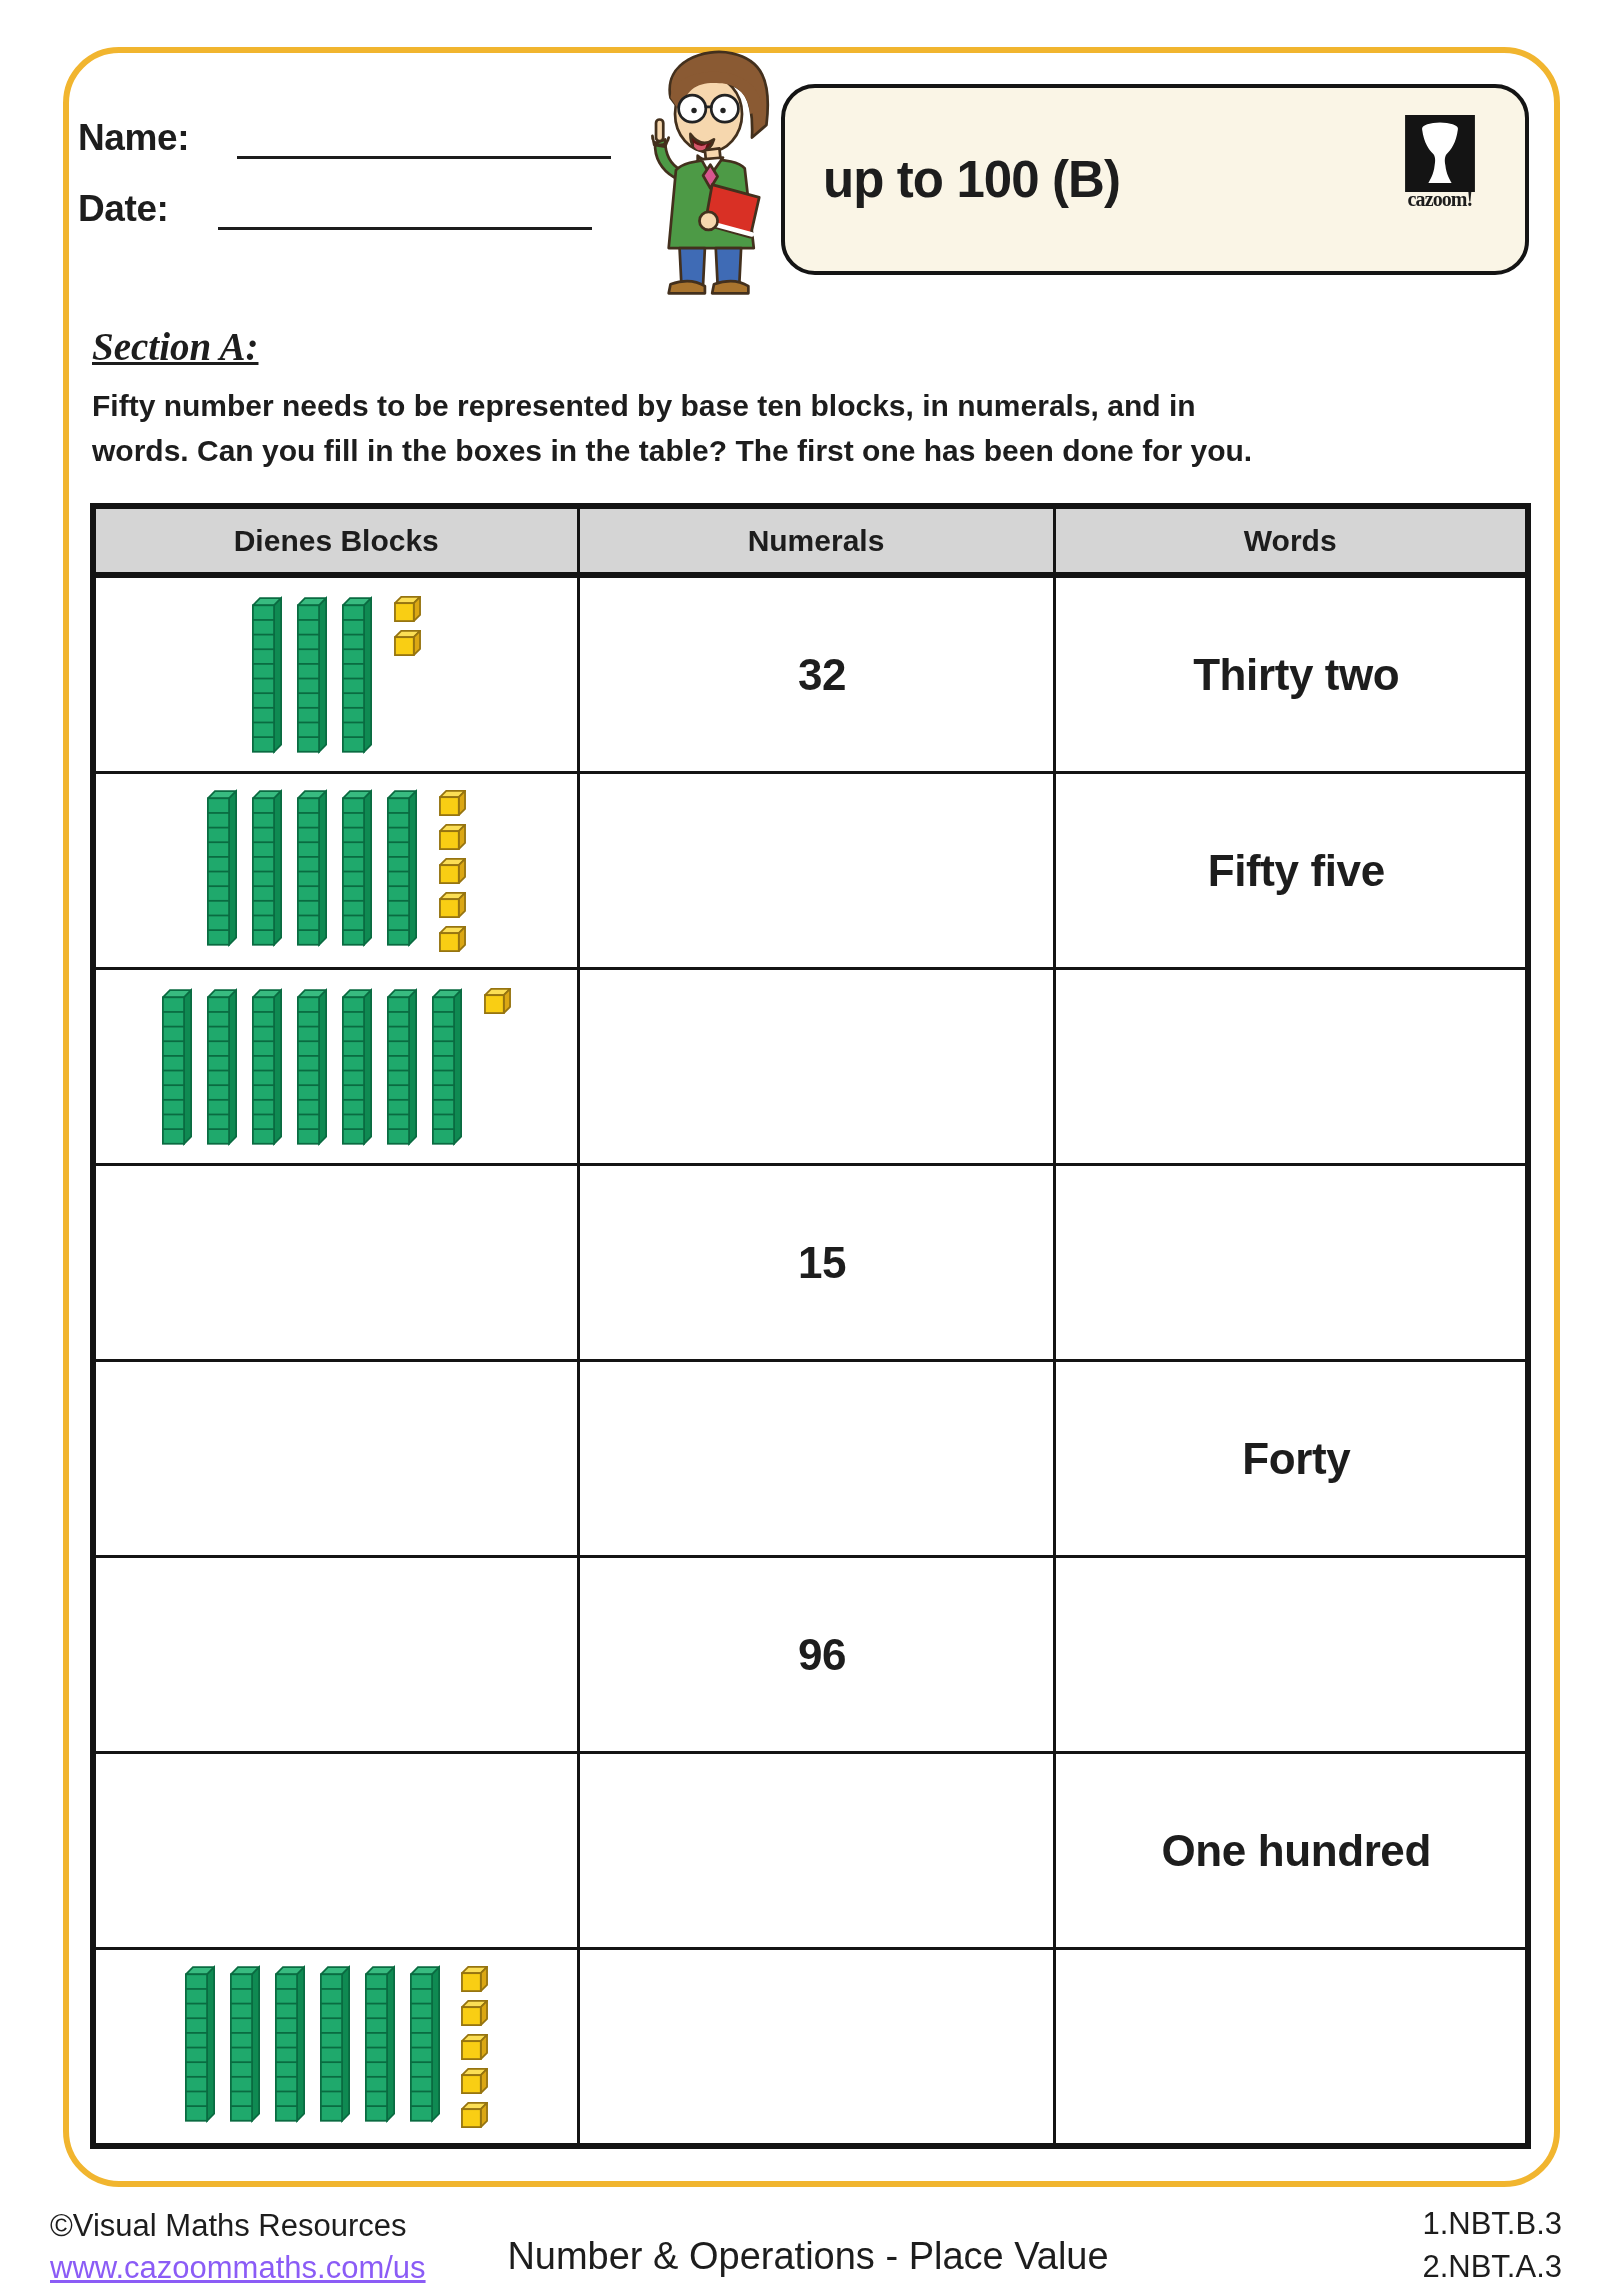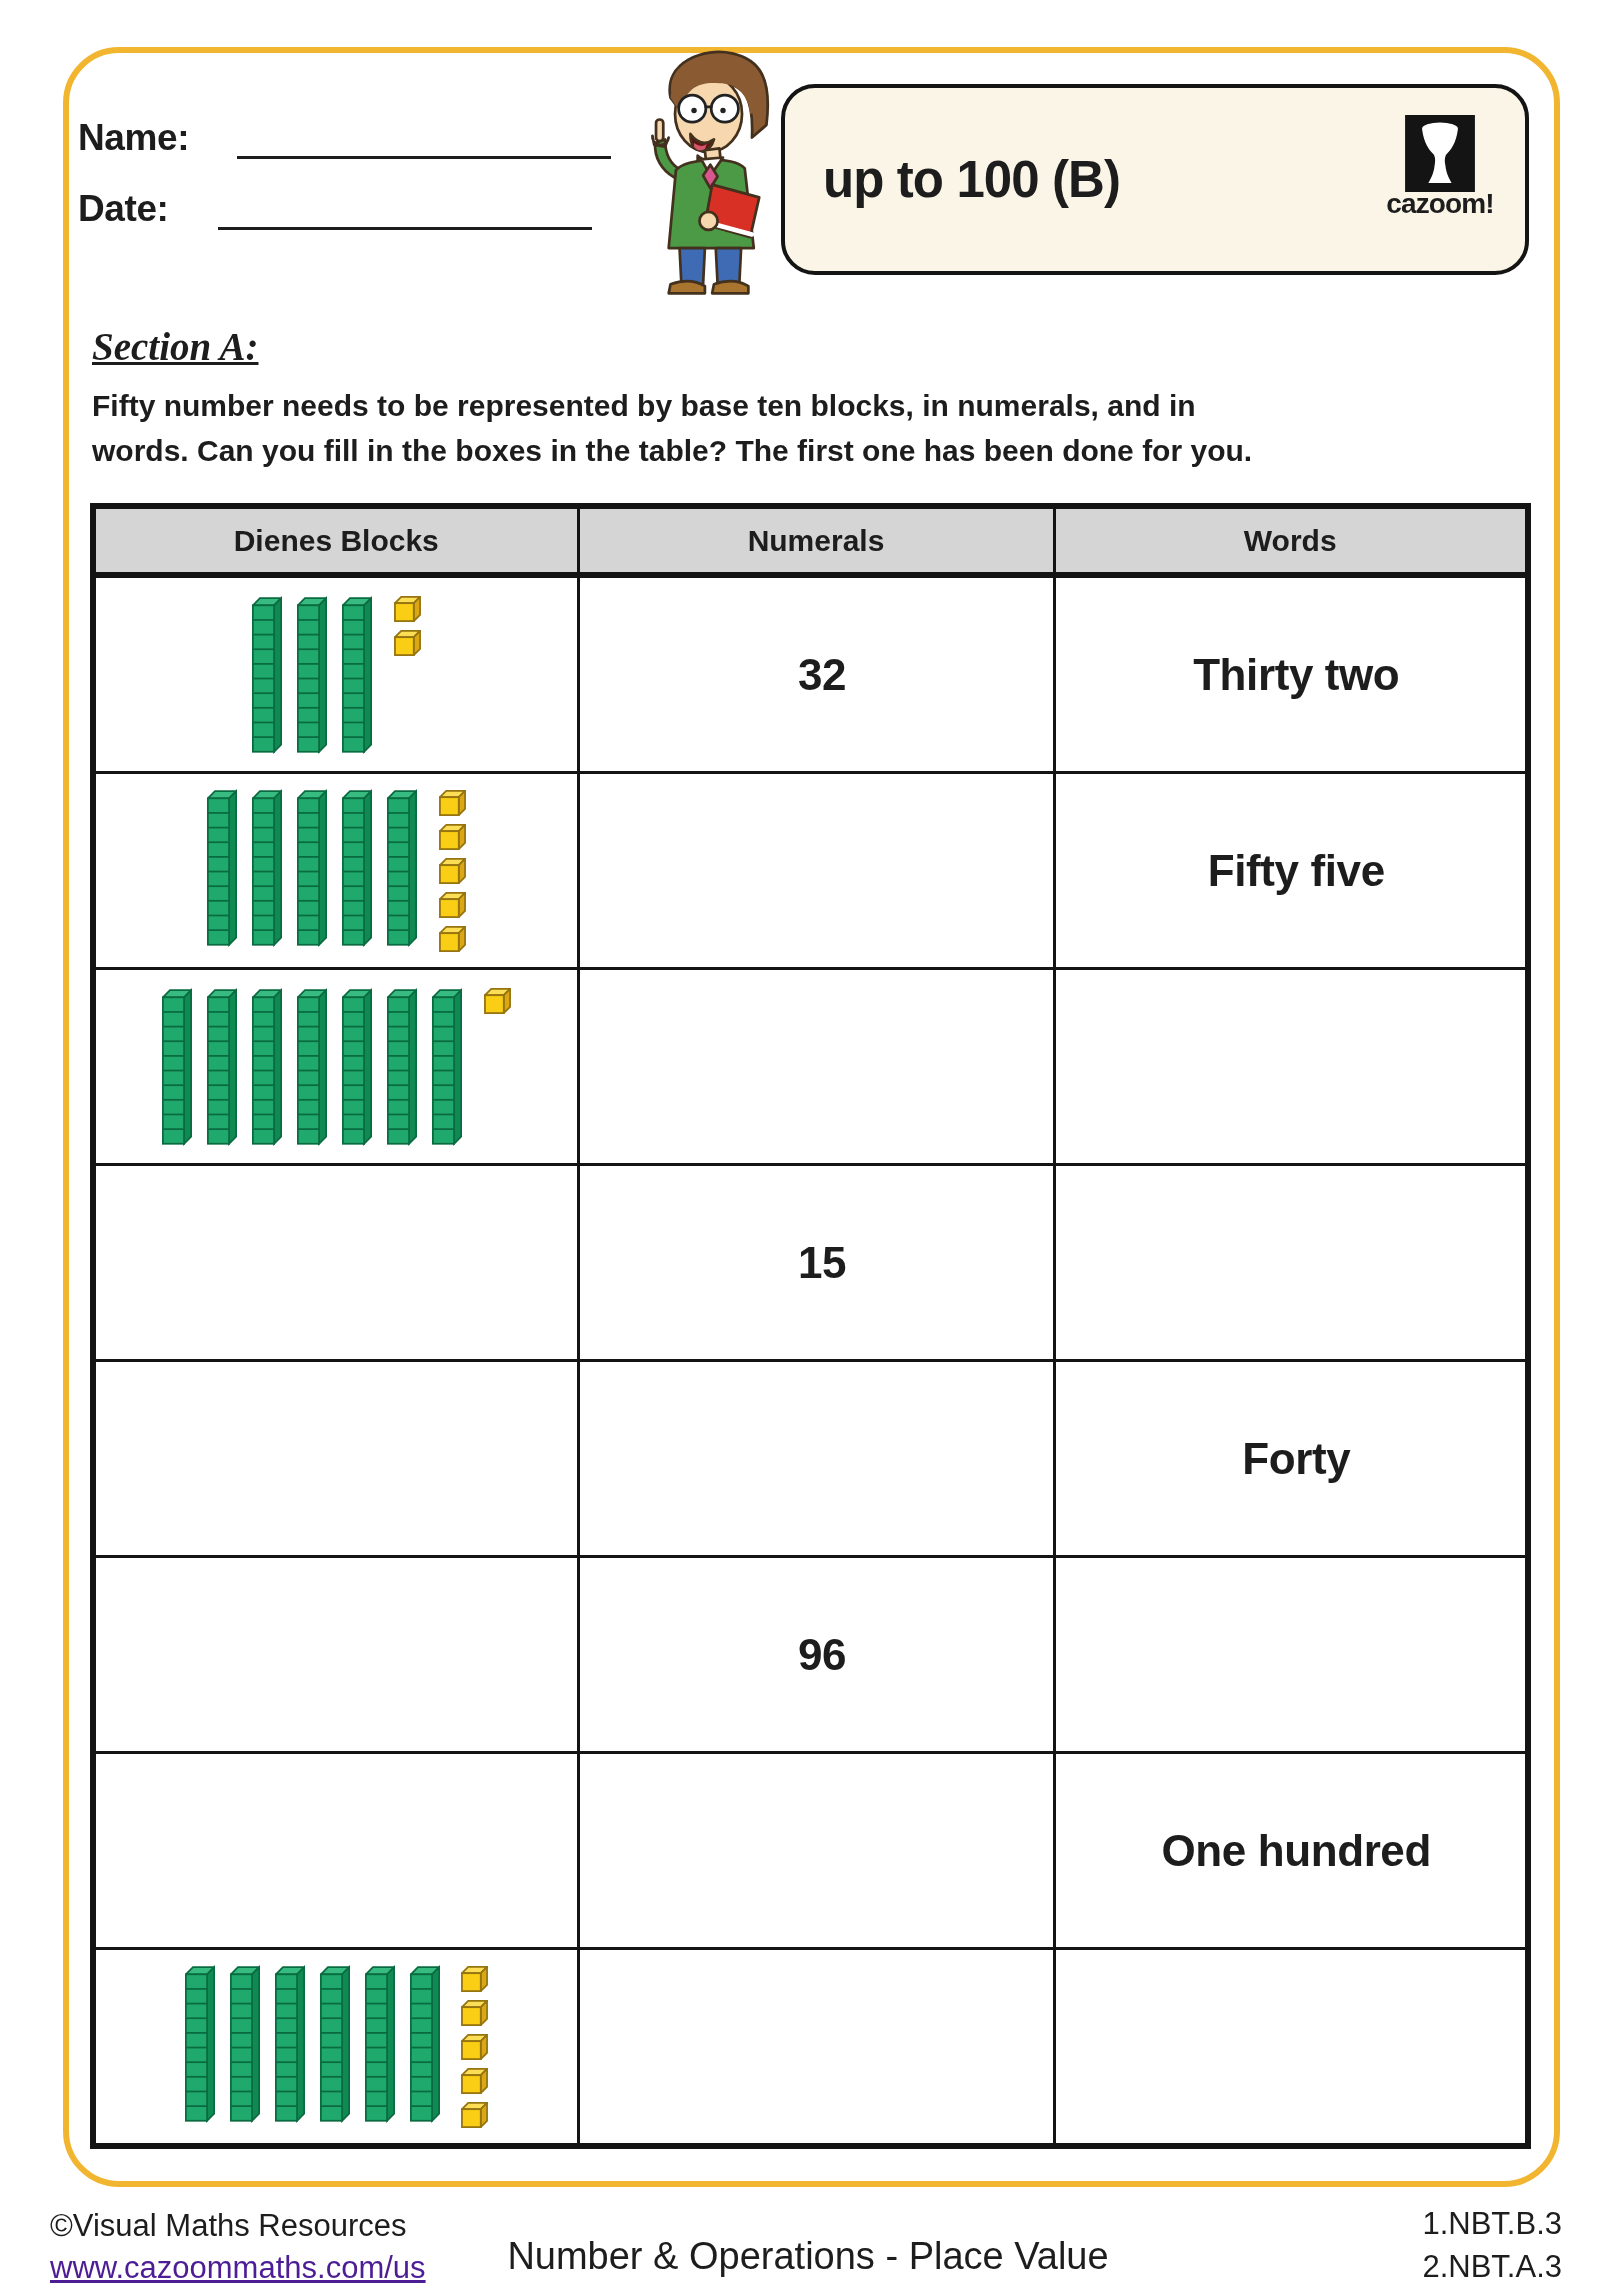--- a/index.html
+++ b/index.html
@@ -24,21 +24,21 @@
   .title-box{
     position:absolute;left:781px;top:84px;width:740px;height:183px;
     background:#FAF5E6;border:4.5px solid #141414;border-radius:34px;z-index:2;
   }
   .title-text{
     position:absolute;left:38px;top:50%;transform:translateY(-50%);
     font-size:51px;font-weight:700;letter-spacing:-0.9px;line-height:1.14;white-space:nowrap;
   }
   .logo{position:absolute;right:27px;top:27px;width:116px;text-align:center;}
   .logo svg{display:block;margin:0 auto;}
-  .logo-text{font-family:Liberation Sans, sans-serif;font-weight:700;font-size:28px;margin-top:-3.6px;letter-spacing:-0.9px;}
+  .logo-text{font-family:Liberation Serif, serif;font-weight:700;font-size:20px;margin-top:-3.6px;letter-spacing:-0.9px;}
 
   
   .section-heading{
     position:absolute;left:92px;top:324px;
     font-family:"Liberation Serif", serif;font-style:italic;font-weight:700;font-size:39px;text-decoration:underline;
   }
   .instructions{position:absolute;left:92px;top:383px;font-size:30px;font-weight:700;line-height:1.5;}
   .instructions div{white-space:nowrap;}
 
   
@@ -580,20 +580,20 @@
             </span>
           </span></td>
     <td class="numerals-cell"><span class="cell-text"></span></td>
     <td class="words-cell"><span class="cell-text"></span></td>
   </tr>
 </tbody>
 </table>
 
 <div class="footer-left">
   <div>©Visual Maths Resources</div>
-  <div><a href="#" style="color: #4c1d95;">www.cazoommaths.com/us</a></div>
+  <div><a href="#" style="color: #8b5cf6;">www.cazoommaths.com/us</a></div>
 </div>
 <div class="footer-center">Number &amp; Operations - Place Value</div>
 <div class="footer-right">
   <div>1.NBT.B.3</div>
   <div>2.NBT.A.3</div>
 </div>
 
 
 </body></html>

